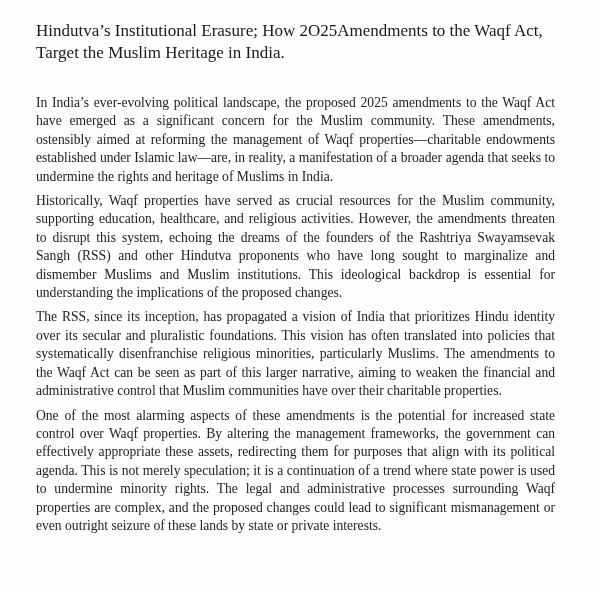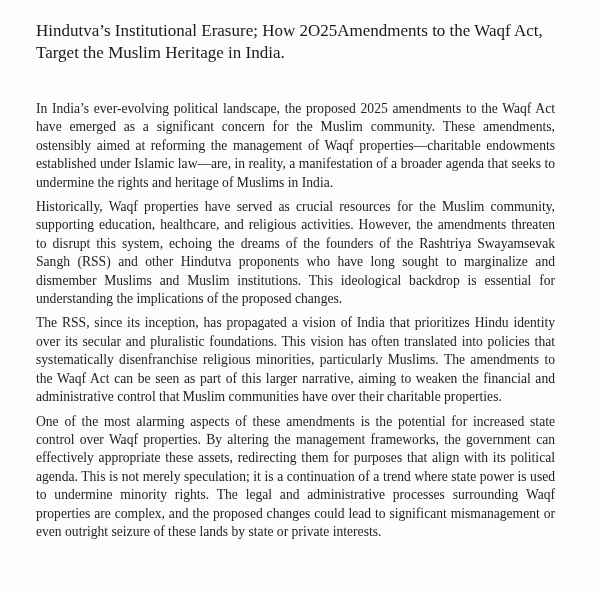--- a/index.html
+++ b/index.html
@@ -12,21 +12,21 @@
   .page { position: relative; width: 600px; height: 468px; }
   .title {
     position: absolute; left: 36px; top: 20px; width: 540px;
     font-size: 17px; line-height: 22px; margin: 0; font-weight: normal;
     color: #1a1a1a;
   }
   .body {
     position: absolute; left: 36px; top: 94px; width: 519px;
   }
   .body p {
-    margin: 6px 0 6px 0;
+    margin: 0 0 6px 0;
     font-size: 13.6px; line-height: 18.4px;
     text-align: justify;
     color: #222;
   }
 </style>
 </head>
 <body>
 
 <div class="page">
   <h1 class="title">Hindutva’s Institutional Erasure; How 2O25Amendments to the Waqf Act, Target the Muslim Heritage in India.</h1>

